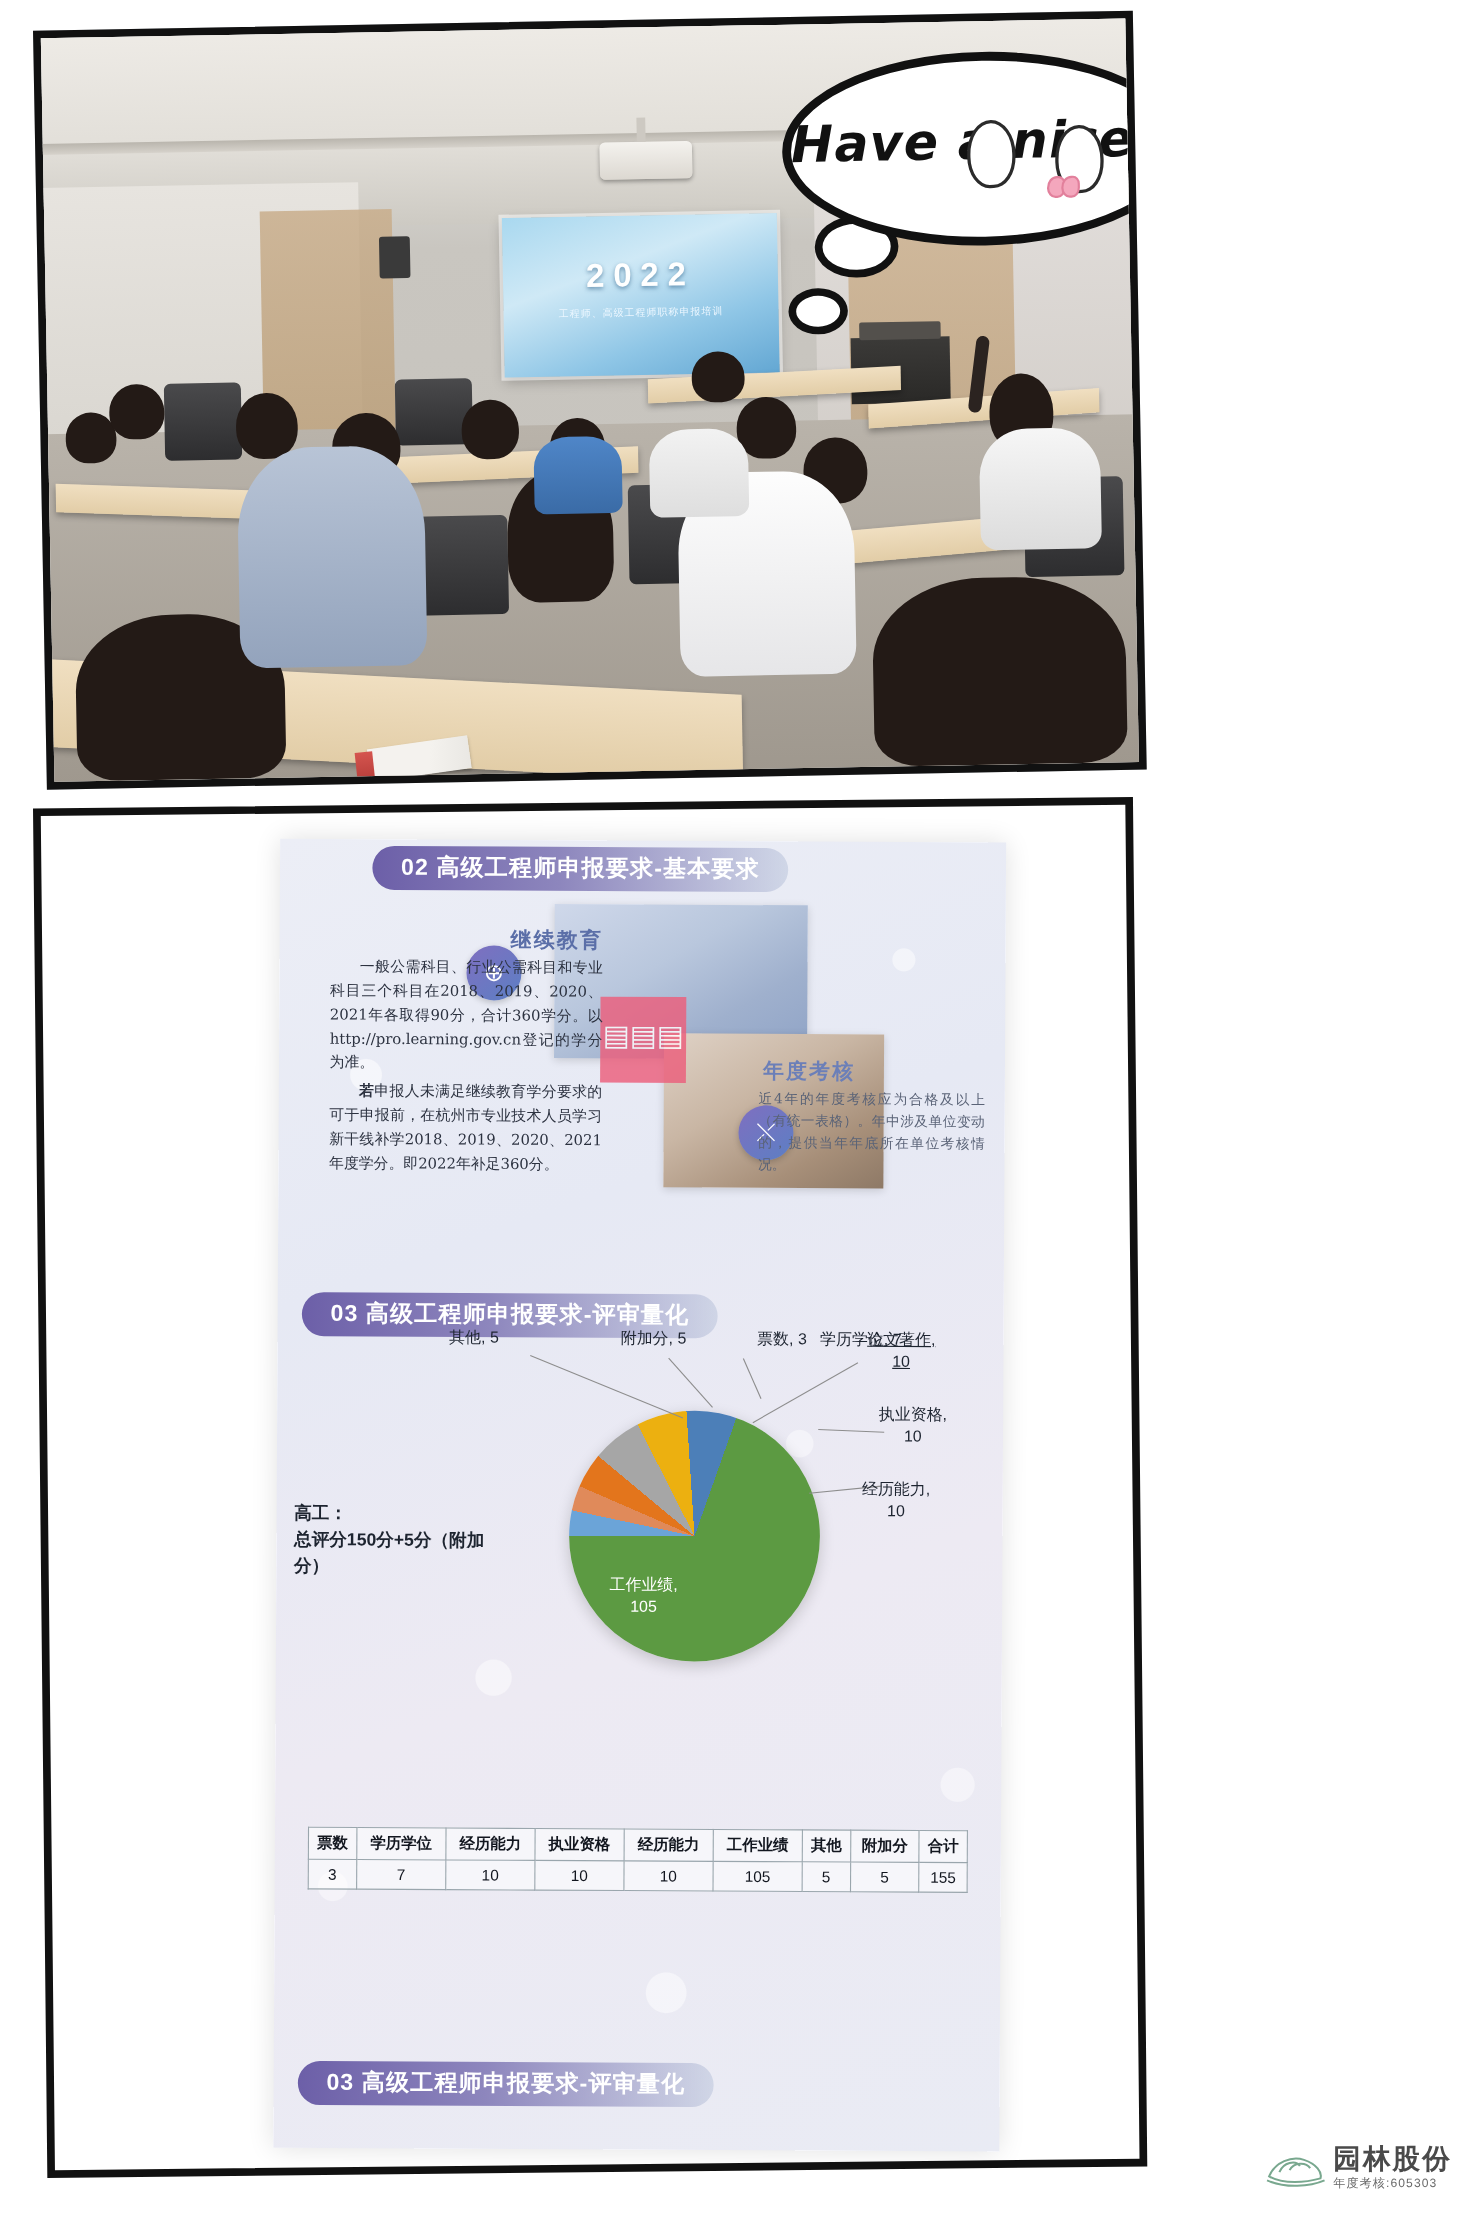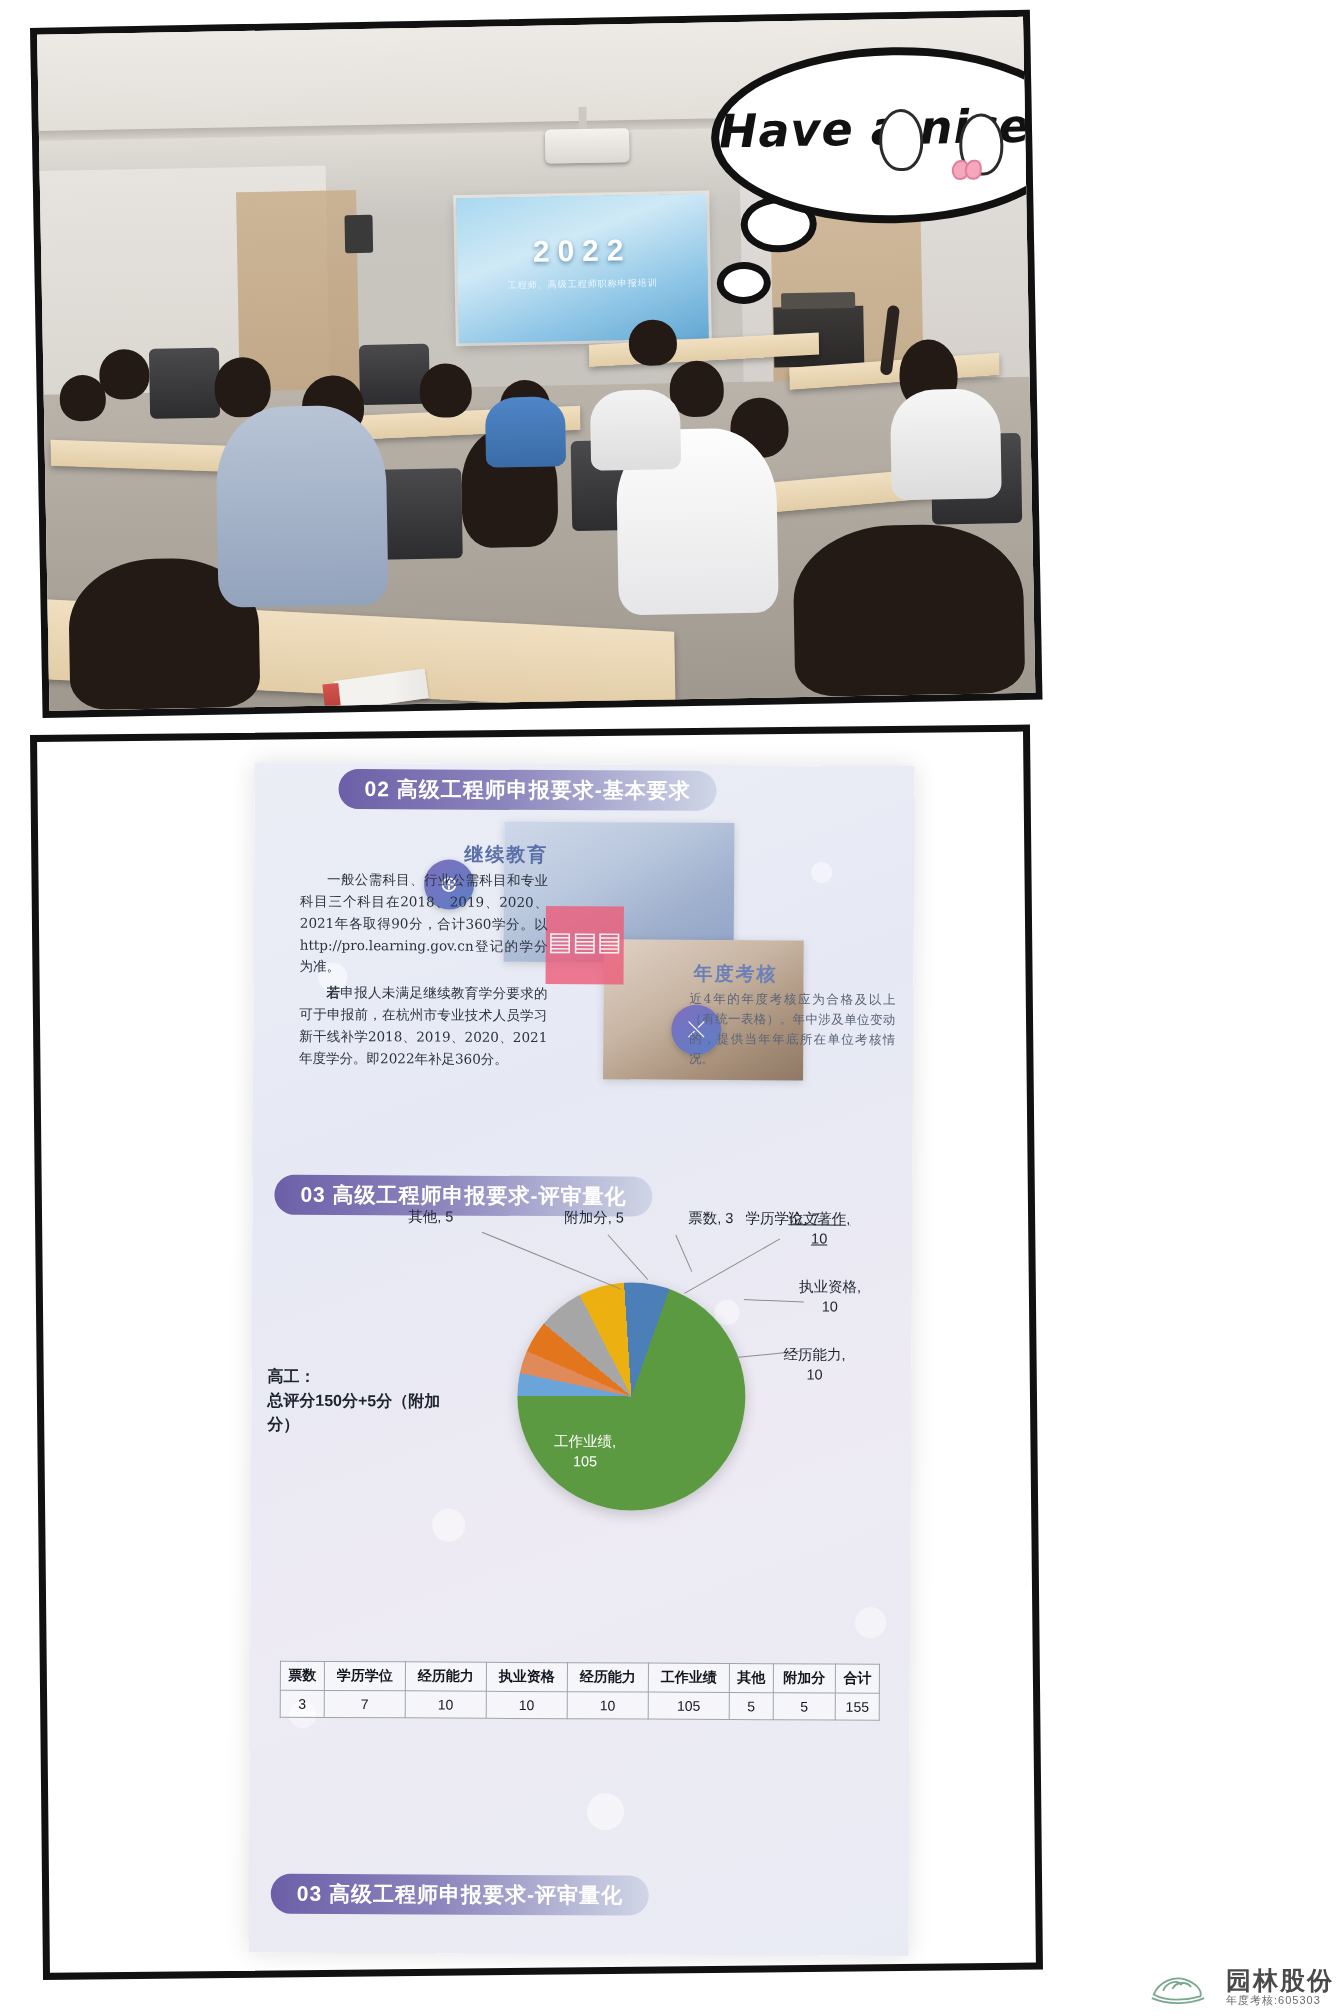--- a/index.html
+++ b/index.html
@@ -273,21 +273,21 @@
     background:rgba(255,255,255,.55);
   }
   .ptable td,.ptable th{
     border:1px solid #9aa6ad;padding:5px 2px;text-align:center;font-weight:normal;margin-left:12px;
   }
   .ptable th{font-weight:bold;}
 
   
   .wm{
     position:absolute;right:10px;bottom:8px;width:190px;height:74px;
-    background:#fff;display:flex;align-items:flex-end;gap:20px;padding-left:6px;
+    background:#fff;display:flex;align-items:center;gap:6px;padding-left:6px;
     box-sizing:border-box;
   }
   .wm-leaf{width:56px;height:42px;flex:0 0 auto;}
   .wm-txt{display:flex;flex-direction:column;justify-content:center;}
   .wm-name{font-size:25px;font-weight:bold;color:#4a4a4a;letter-spacing:2px;line-height:1.05;}
   .wm-code{font-size:11px;color:#6a6a6a;letter-spacing:1px;}
 </style>
 </head>
 <body>
 

